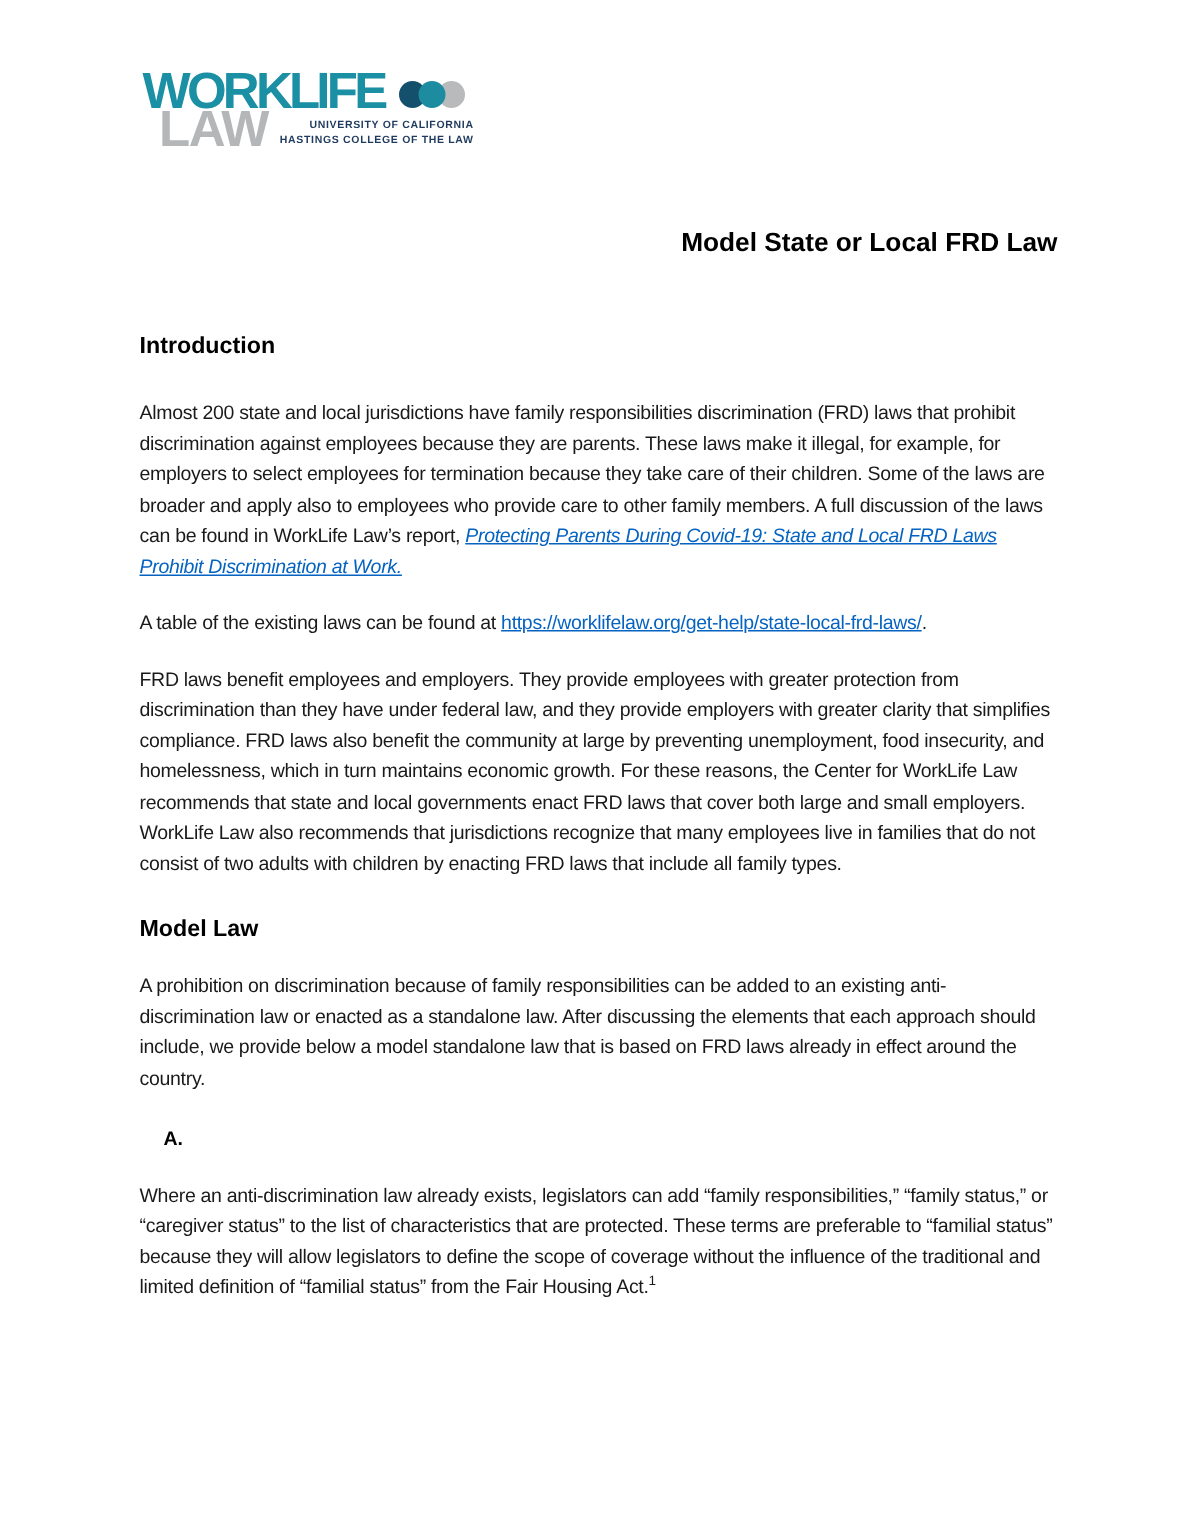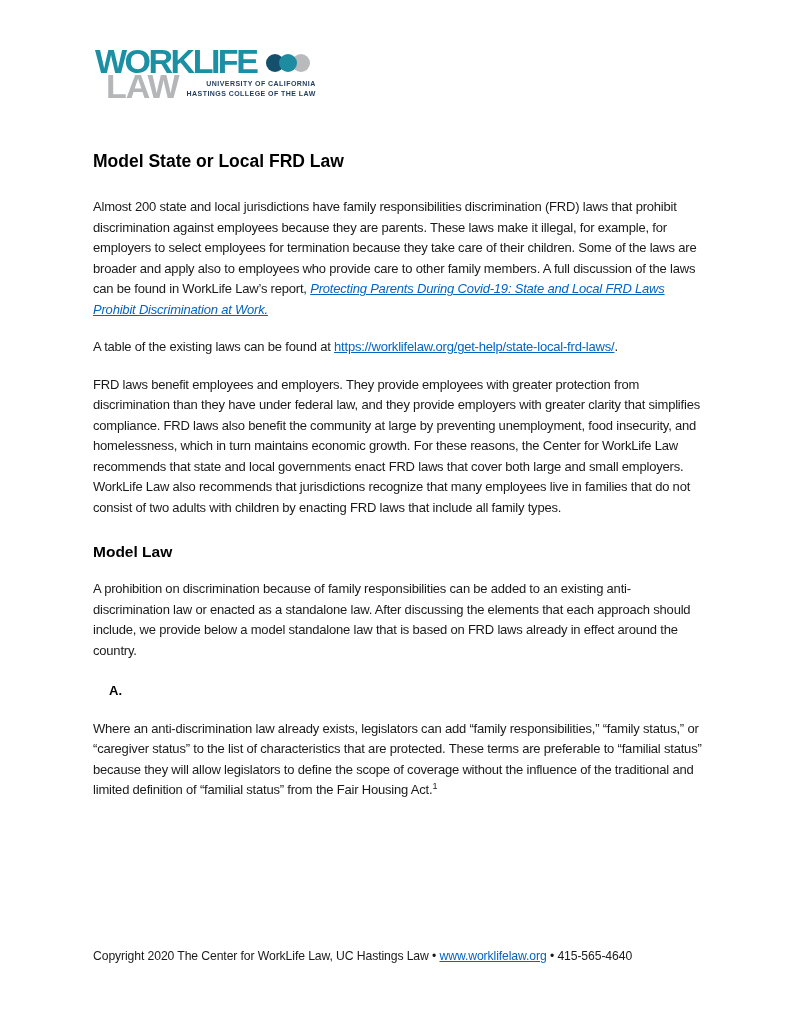--- a/index.html
+++ b/index.html
@@ -33,21 +33,21 @@
   }
   .logo-tagline {
     text-align: right; margin-left: 8px; margin-top: 8px;
     font-size: 7px; font-weight: bold; color: #1f3a5e;
     letter-spacing: 0.45px; line-height: 9.5px; white-space: nowrap;
   }
 
   
   .content { position: absolute; left: 93px; top: 150px; width: 612px; }
   .doc-title {
-    text-align: left; font-size: 17.5px; font-weight: bold;
+    text-align: right; font-size: 17.5px; font-weight: bold;
     line-height: 23px; margin: 0; color: #000;
   }
   .h-section { font-size: 15.5px; font-weight: bold; line-height: 21px; margin: 0; color: #000; }
   .h-intro { margin-top: 47px; }
   .h-model { margin-top: 23px; }
   p.body {
     font-size: 13px; letter-spacing: -0.2px; line-height: 20.5px;
     margin: 17px 0 0 0;
   }
   p.p-first { margin-top: 24px; }
@@ -87,36 +87,36 @@
         <div>UNIVERSITY OF CALIFORNIA</div>
         <div>HASTINGS COLLEGE OF THE LAW</div>
       </span>
     </div>
   </div>
 
   <div class="content">
 
     <h1 class="doc-title">Model State or Local FRD Law</h1>
 
+    <h2 class="h-section h-intro">Introduction</h2>
 
     <p class="body p-first"><span>Almost 200 state and local jurisdictions have family responsibilities discrimination (FRD) laws that prohibit discrimination against employees because they are parents. These laws make it illegal, for example, for employers to select employees for termination because they take care of their children. Some of the laws are broader and apply also to employees who provide care to other family members. A full discussion of the laws can be found in WorkLife Law’s report, </span><a class="doc-link link-italic">Protecting Parents During Covid-19: State and Local FRD Laws Prohibit Discrimination at Work.</a></p>
 
     <p class="body"><span>A table of the existing laws can be found at </span><a class="doc-link">https://worklifelaw.org/get-help/state-local-frd-laws/</a><span>.</span></p>
 
     <p class="body">FRD laws benefit employees and employers. They provide employees with greater protection from discrimination than they have under federal law, and they provide employers with greater clarity that simplifies compliance. FRD laws also benefit the community at large by preventing unemployment, food insecurity, and homelessness, which in turn maintains economic growth. For these reasons, the Center for WorkLife Law recommends that state and local governments enact FRD laws that cover both large and small employers.&nbsp; WorkLife Law also recommends that jurisdictions recognize that many employees live in families that do not consist of two adults with children by enacting FRD laws that include all family types.</p>
 
     <h2 class="h-section h-model">Model Law</h2>
 
     <p class="body">A prohibition on discrimination because of family responsibilities can be added to an existing anti-discrimination law or enacted as a standalone law. After discussing the elements that each approach should include, we provide below a model standalone law that is based on FRD laws already in effect around the country.</p>
 
     <div class="sub-heading">
       <span class="sub-label">A.</span>
     </div>
 
     <p class="body"><span>Where an anti-discrimination law already exists, legislators can add “family responsibilities,” “family status,” or “caregiver status” to the list of characteristics that are protected. These terms are preferable to “familial status” because they will allow legislators to define the scope of coverage without the influence of the traditional and limited definition of “familial status” from the Fair Housing Act.</span><sup class="fn">1</sup></p>
 
   </div>
 
   <div class="footer">
-    <div class="footer-line"><span>Copyright 2020 The Center for WorkLife Law, UC Hastings Law • </span><a class="doc-link">www.worklifelaw.org</a><span> • 415-565-4640</span></div>
   </div>
 
 </div>
 
 </body></html>

